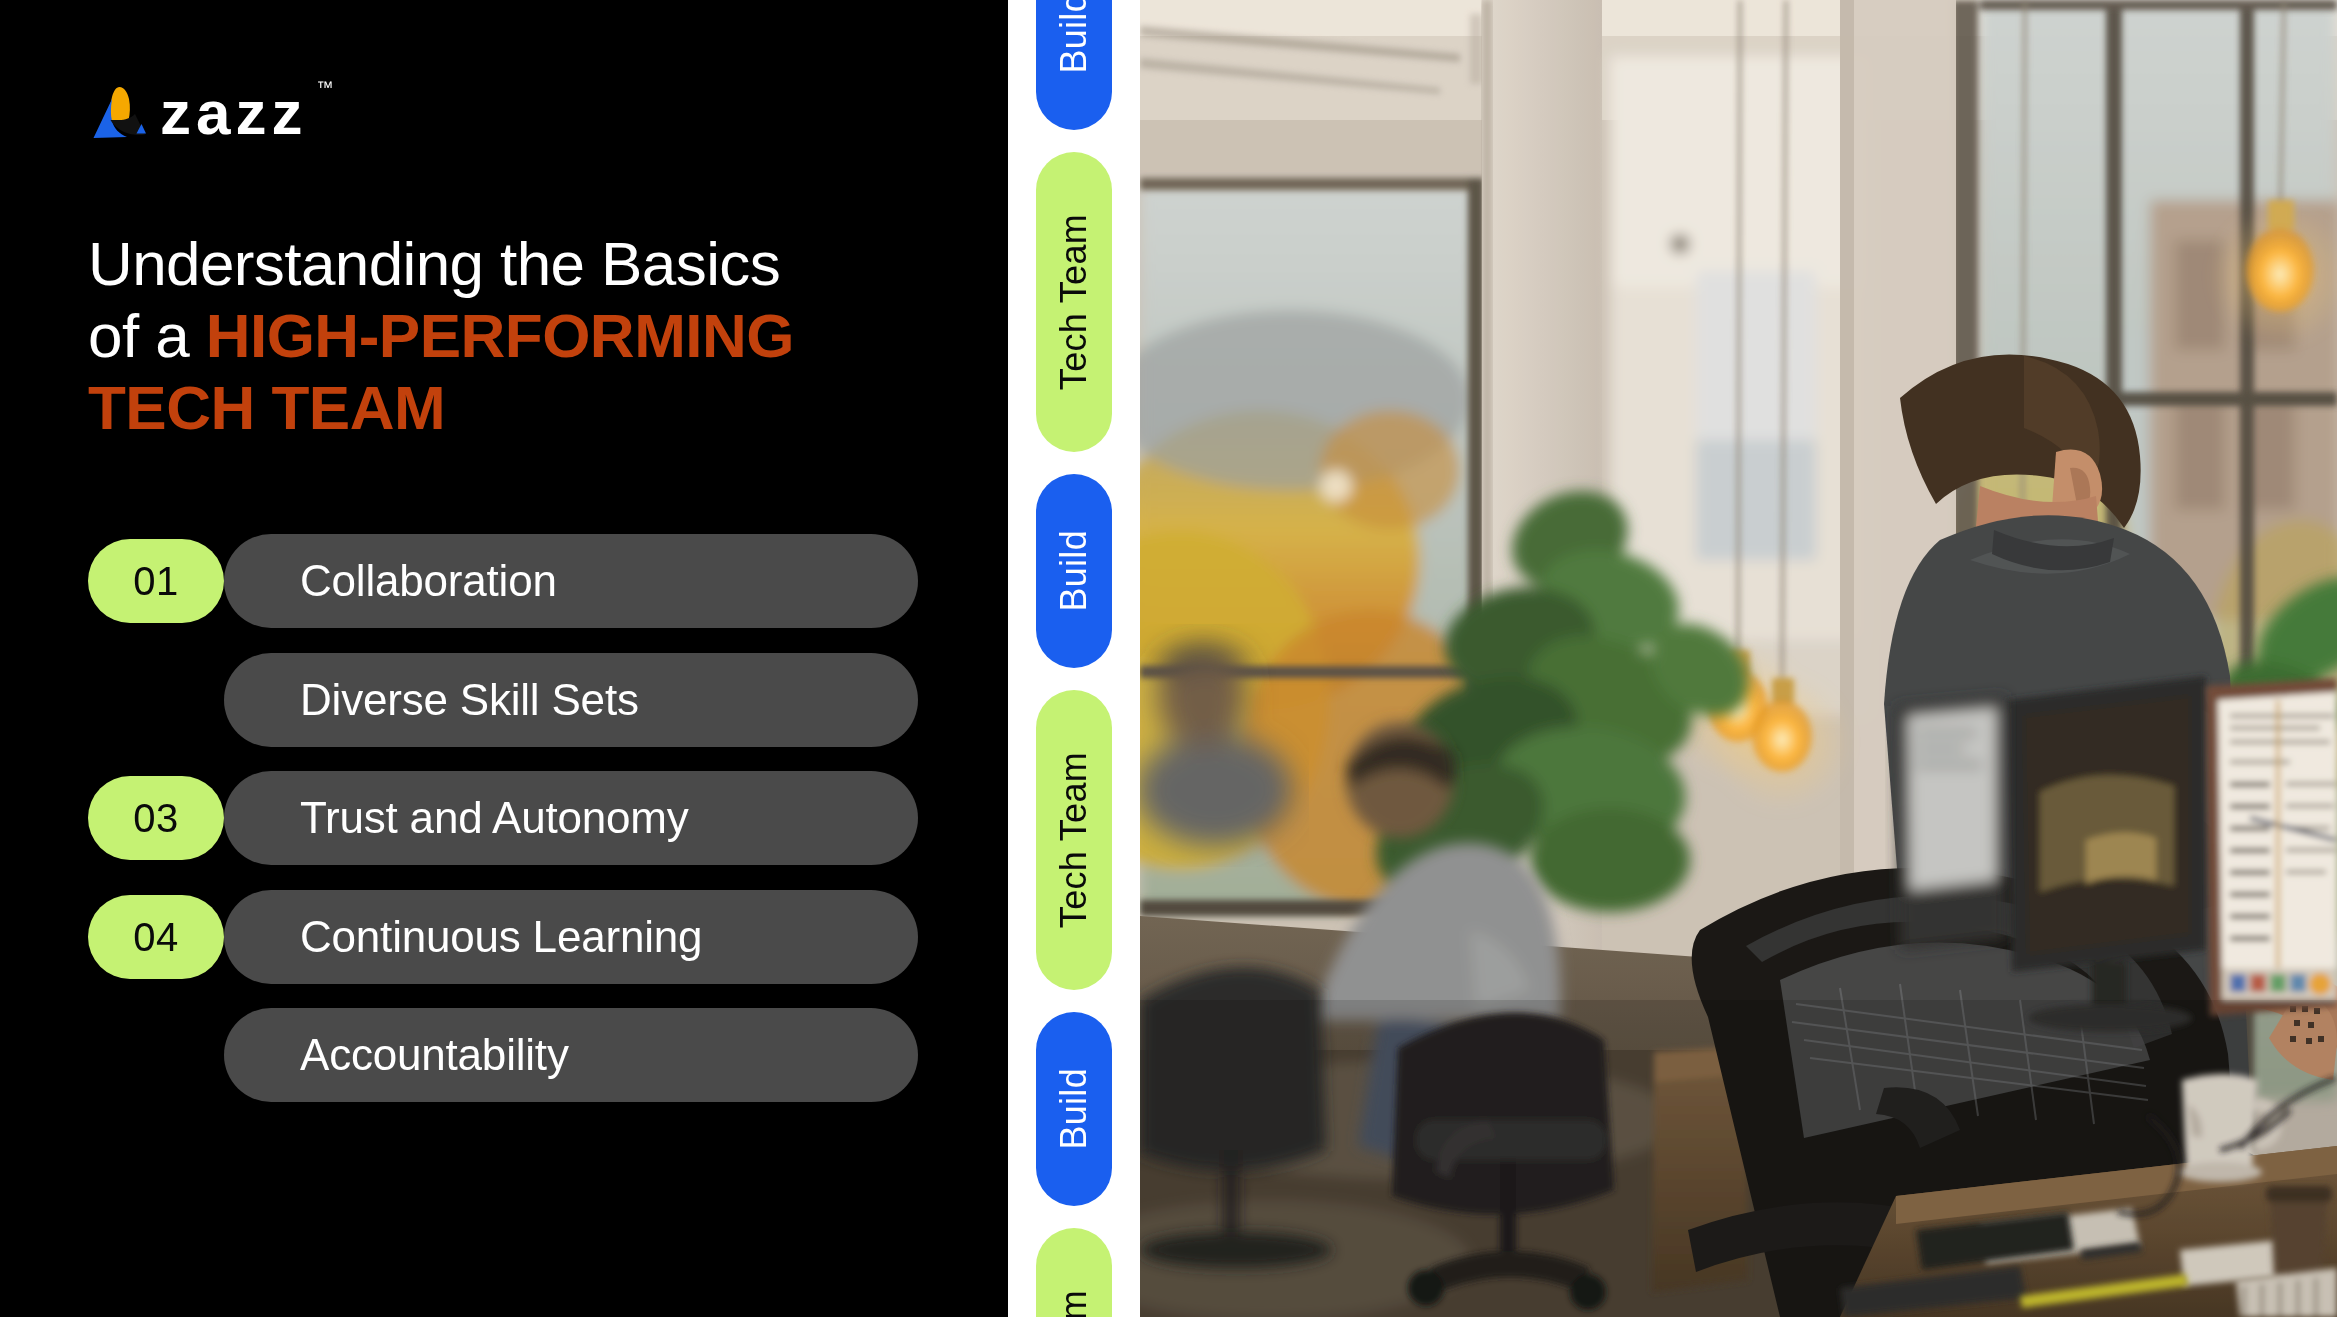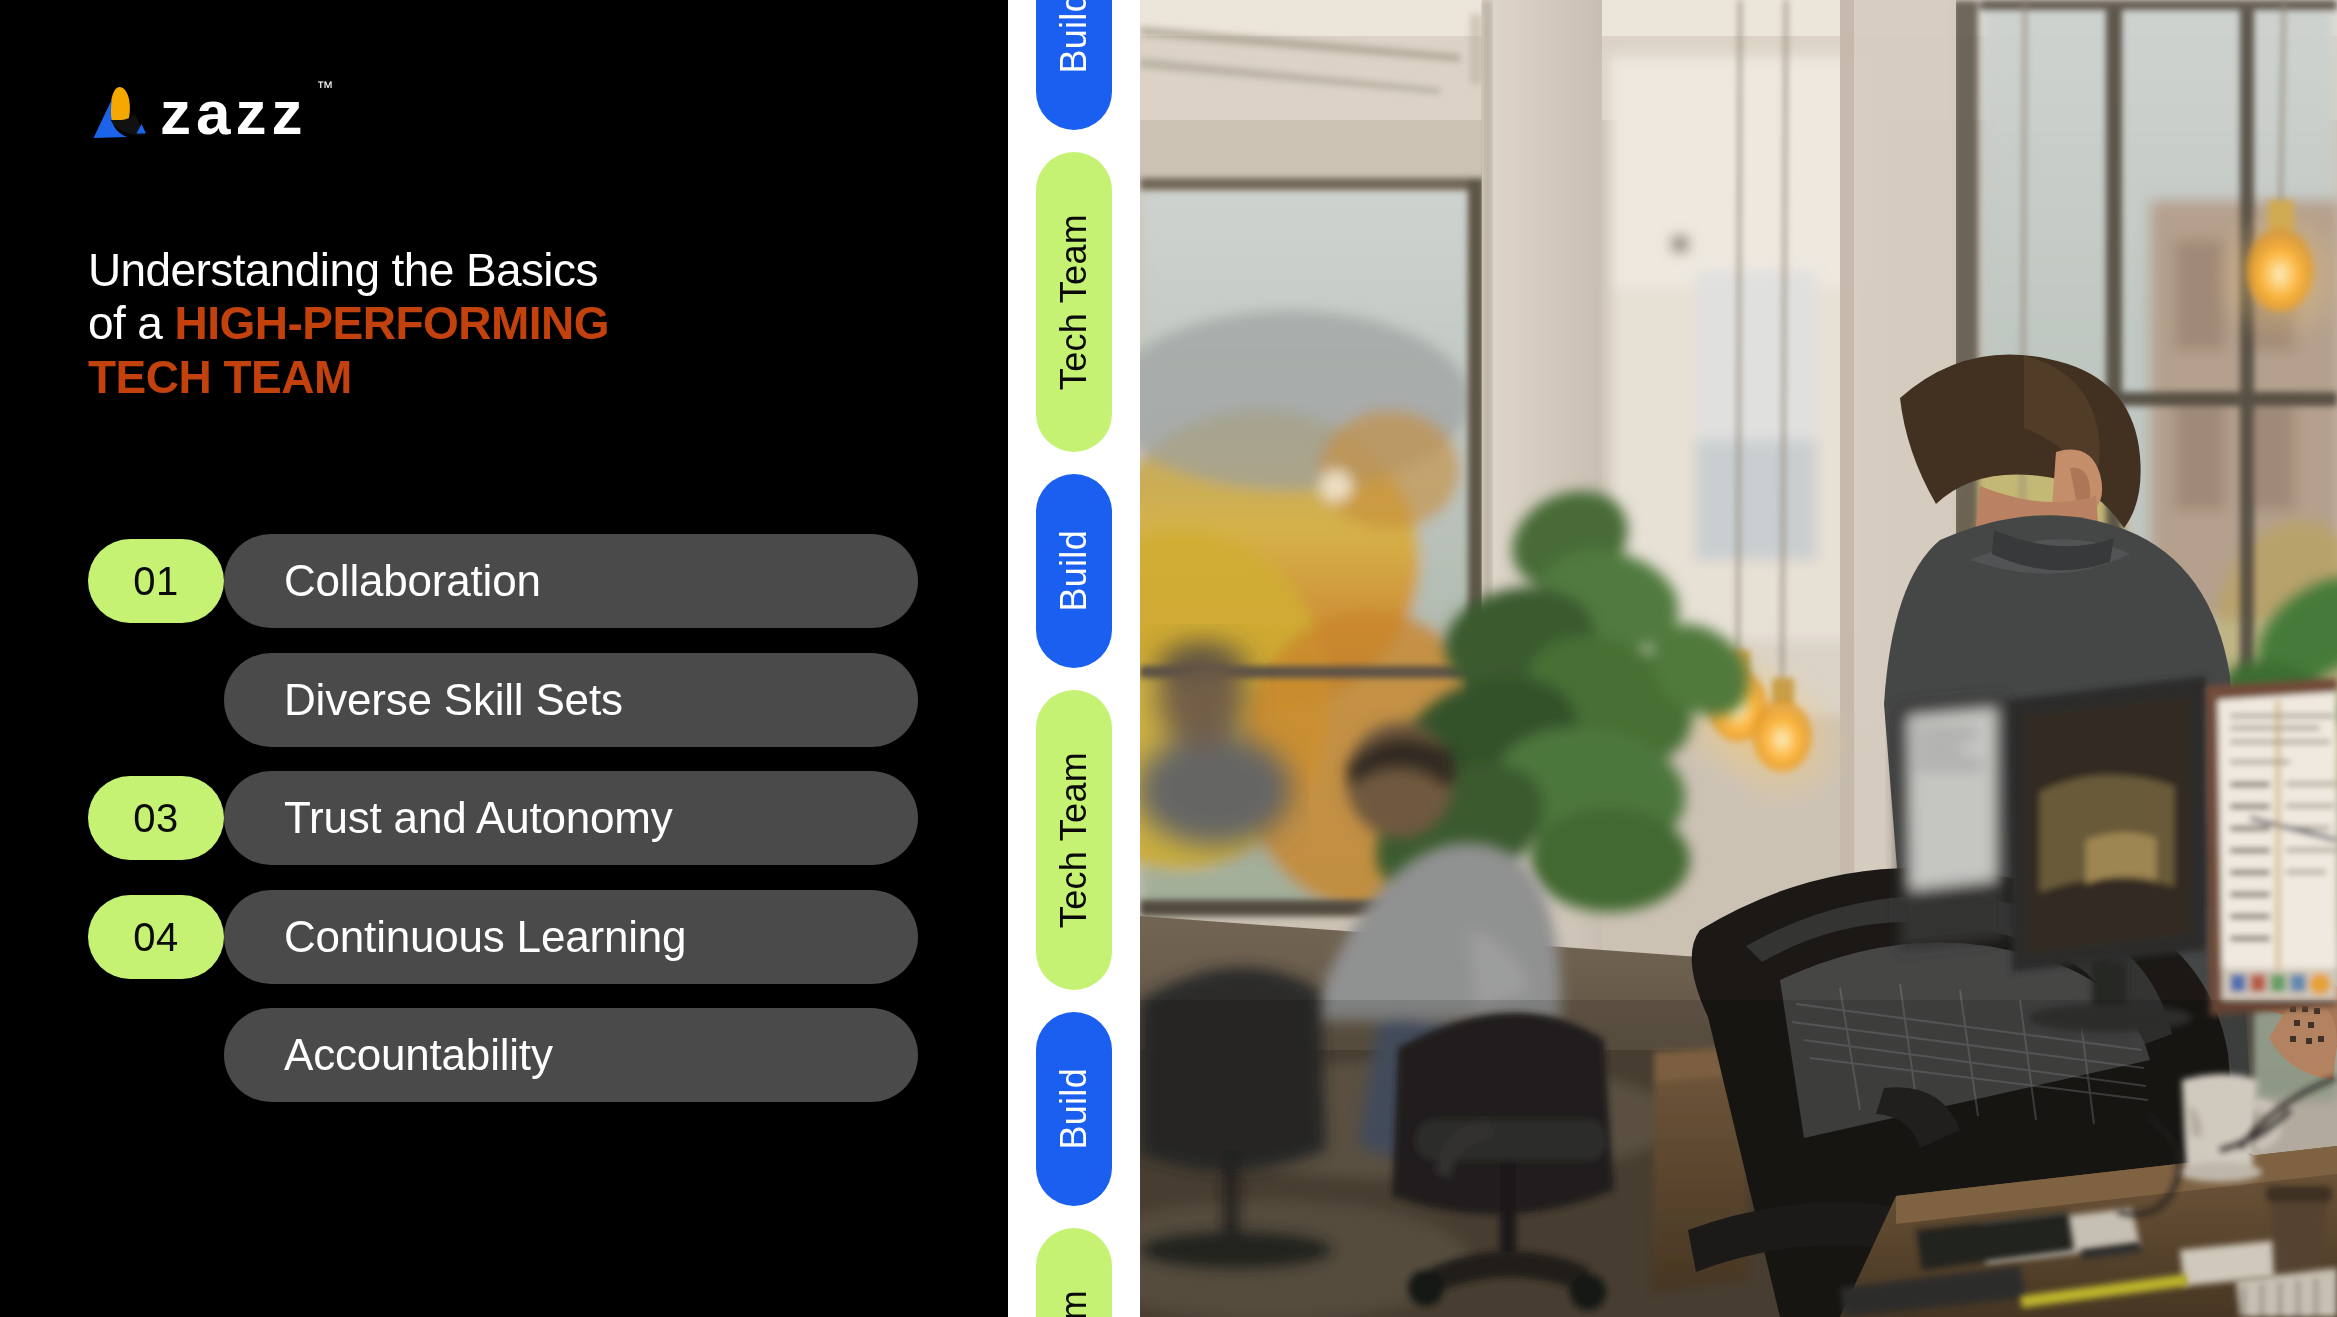--- a/index.html
+++ b/index.html
@@ -54,23 +54,23 @@
     top:-2px; right:-26px;
     color:#ffffff;
     font-size:17px;
     letter-spacing:0;
     font-weight:500;
   }
 
   
   .headline {
     position:absolute;
-    left:88px; top:244px;
+    left:88px; top:228px;
     width:800px;
-    font-size:46px;
+    font-size:62px;
     line-height:1.16;
     color:#ffffff;
     font-weight:400;
     letter-spacing:-0.6px;
   }
   .headline .hl-accent {
     color:#c2410c;
     font-weight:700;
     letter-spacing:-0.5px;
   }
@@ -93,21 +93,21 @@
   .item-pill {
     position:absolute;
     left:136px; top:0;
     width:694px; height:94px;
     background:#4a4a4a;
     border-radius:47px;
     display:flex;
     align-items:center;
   }
   .item-label {
-    padding-left:60px;
+    padding-left:76px;
     color:#ffffff;
     font-size:44px;
     font-weight:400;
     letter-spacing:-0.2px;
     line-height:1;
     white-space:nowrap;
   }
   .item-badge {
     position:relative;
     z-index:2;

